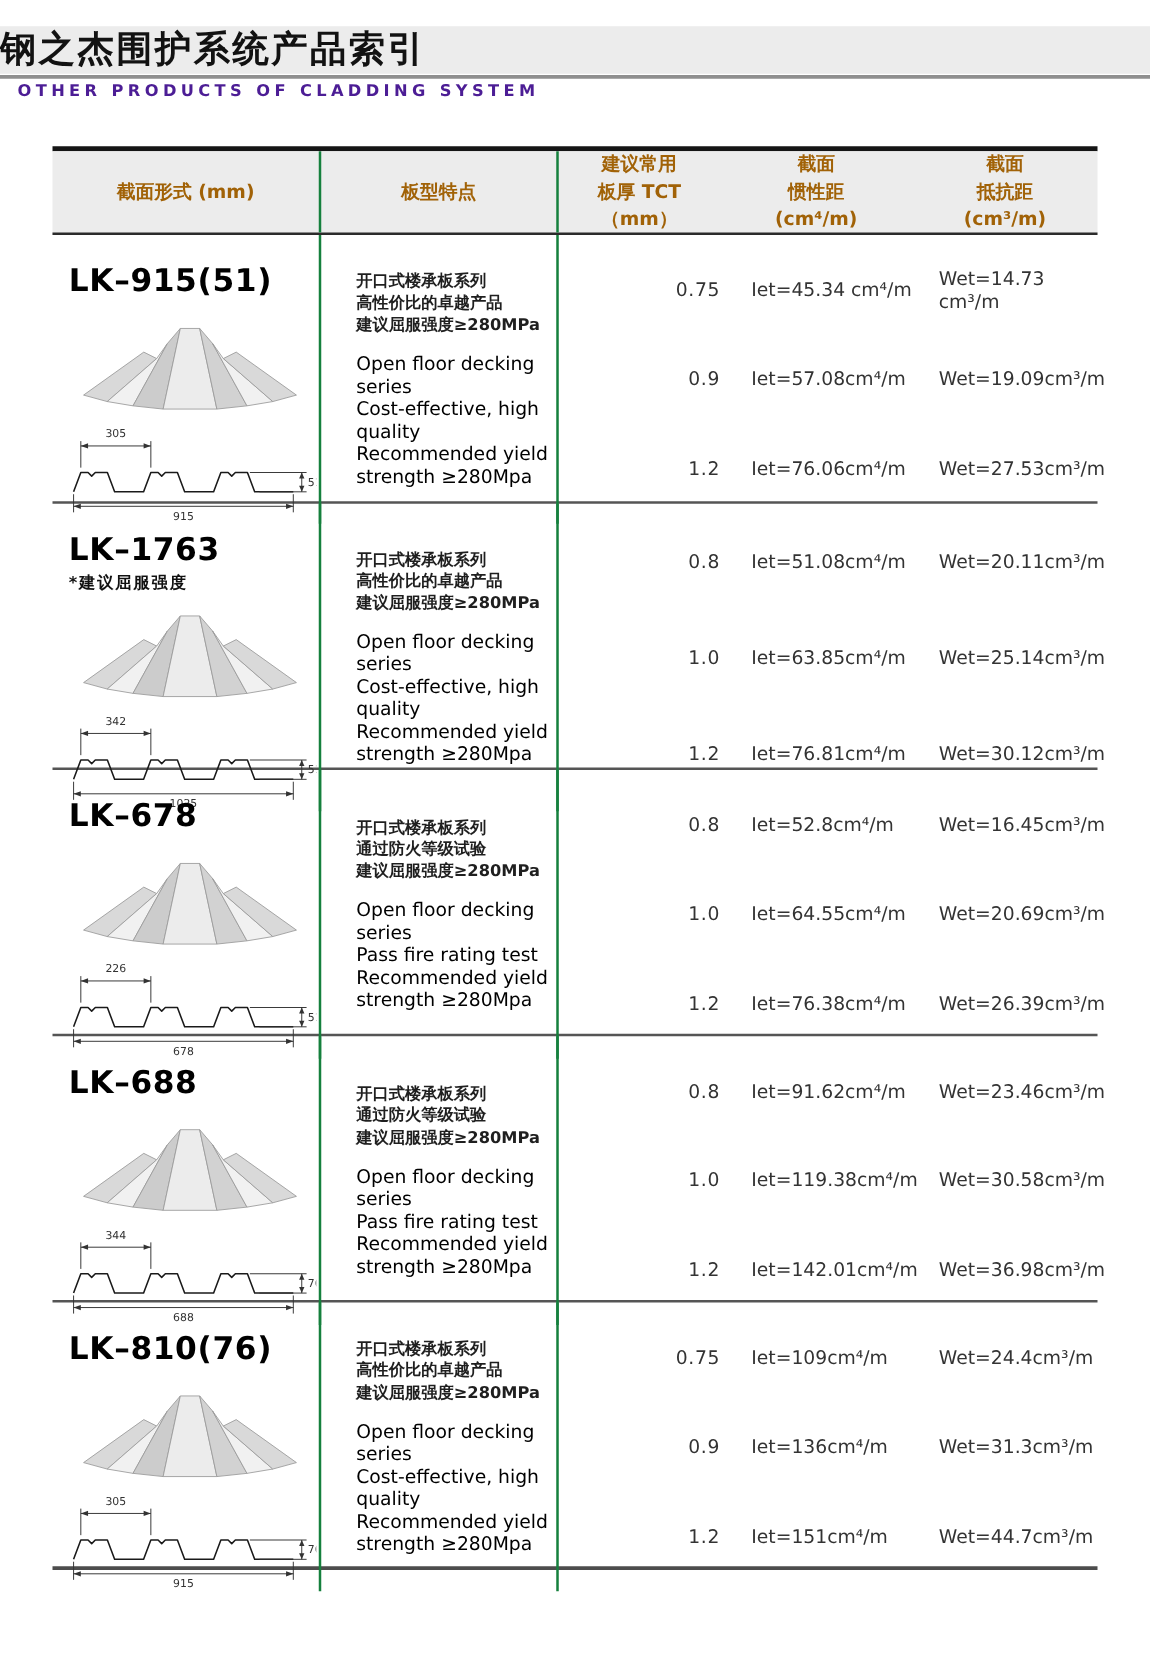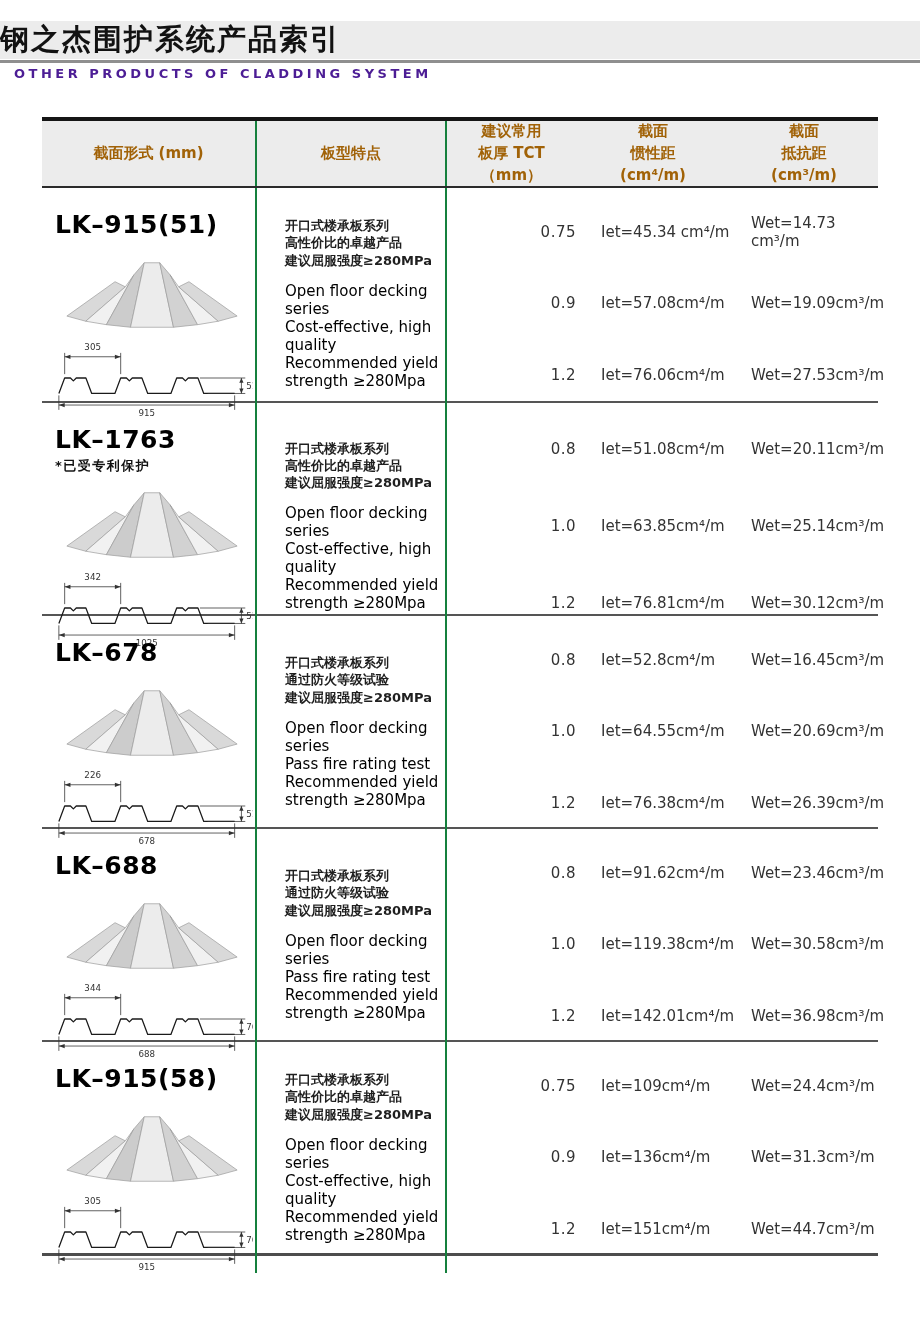--- a/index.html
+++ b/index.html
@@ -147,21 +147,21 @@
         <div class="wet">Wet=19.09cm³/m</div>
         <div class="tct">1.2</div>
         <div class="iet">Iet=76.06cm⁴/m</div>
         <div class="wet">Wet=27.53cm³/m</div>
       </div>
     </div>
 
     <div class="section">
       <div class="col-profile vline-r">
         <div class="product-title">LK–1763</div>
-        <div class="product-note">*已受专利保护</div>
+        <div class="product-note">*建议屈服强度</div>
         <svg class="deck" style="margin-top:4px" viewBox="0 0 210 100">
             <use href="#deck3d"></use>
           </svg>
         <svg class="xsec" viewBox="0 0 205 84">
           <use href="#hatprofile"></use>
           <text class="dim" x="39" y="13" text-anchor="middle">342</text>
           <text class="dim" x="198" y="53">51</text>
           <text class="dim" x="95" y="81" text-anchor="middle">1025</text>
         </svg>
       </div>
@@ -258,21 +258,21 @@
         <div class="iet">Iet=119.38cm⁴/m</div>
         <div class="wet">Wet=30.58cm³/m</div>
         <div class="tct">1.2</div>
         <div class="iet">Iet=142.01cm⁴/m</div>
         <div class="wet">Wet=36.98cm³/m</div>
       </div>
     </div>
 
     <div class="section">
       <div class="col-profile vline-r">
-        <div class="product-title">LK–915(58)</div>
+        <div class="product-title">LK–810(76)</div>
         <div class="product-note"></div>
         <svg class="deck" viewBox="0 0 210 100">
             <use href="#deck3d"></use>
           </svg>
         <svg class="xsec" viewBox="0 0 205 84">
           <use href="#hatprofile"></use>
           <text class="dim" x="39" y="13" text-anchor="middle">305</text>
           <text class="dim" x="198" y="53">76</text>
           <text class="dim" x="95" y="81" text-anchor="middle">915</text>
         </svg>

